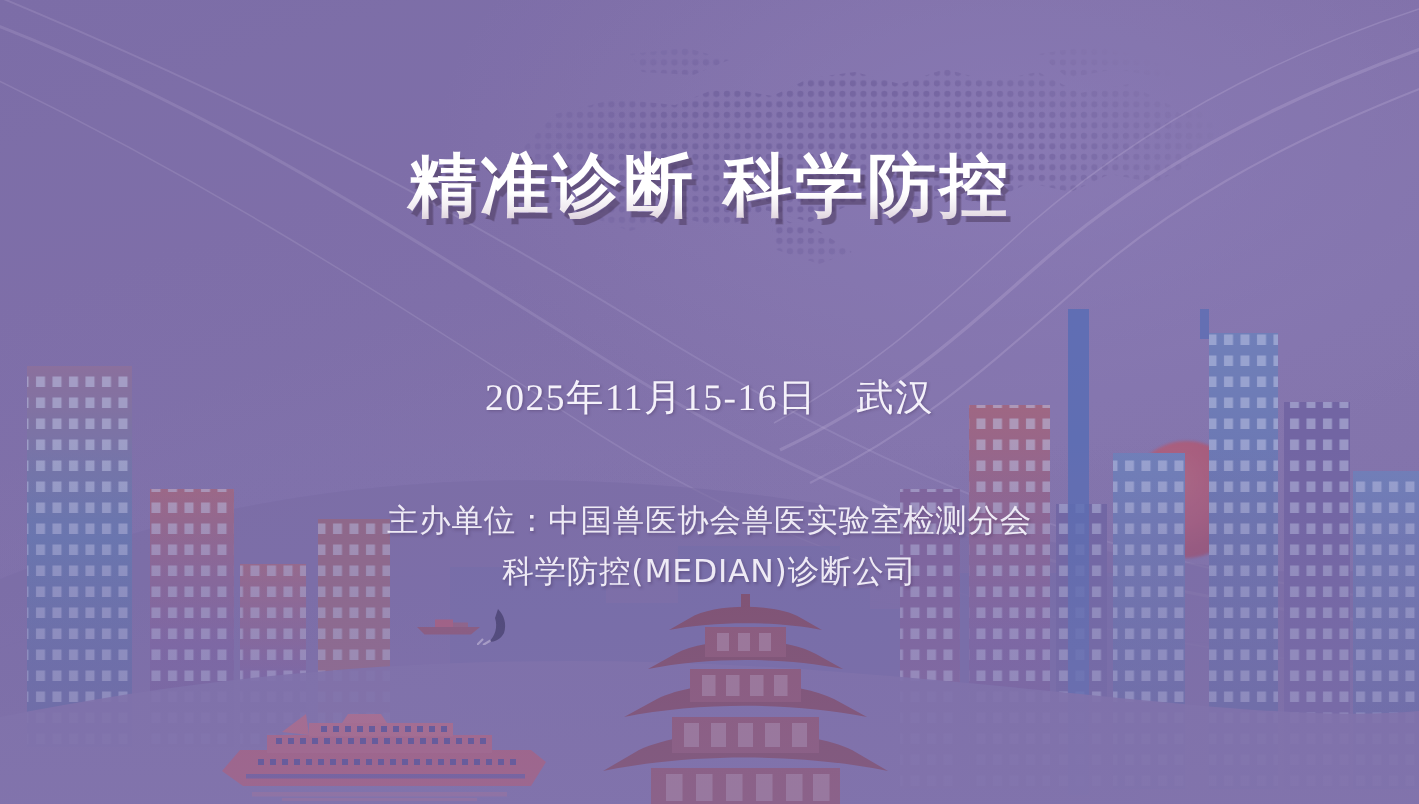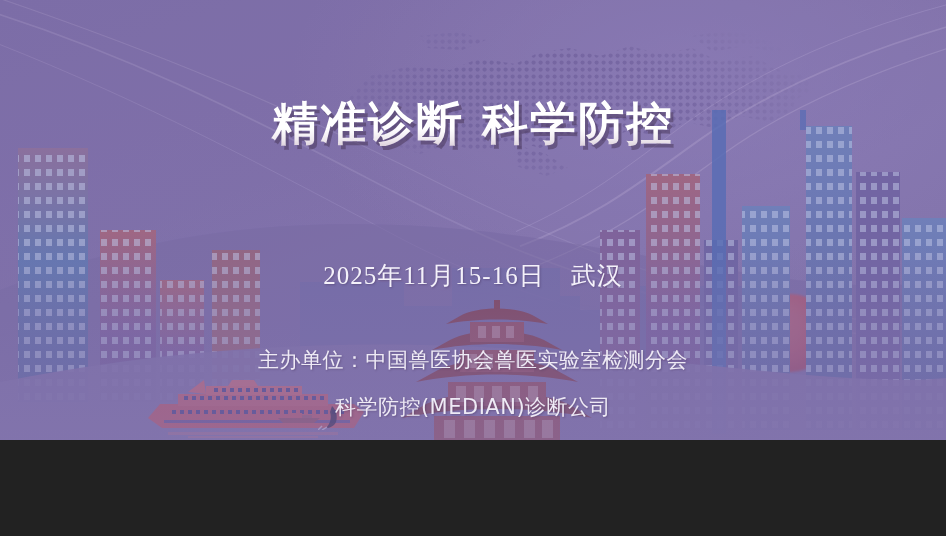--- a/index.html
+++ b/index.html
@@ -1,20 +1,20 @@
 <!DOCTYPE html>
 <html><head>
 <meta charset="utf-8">
 <style>
   html,body{margin:0;padding:0;background:#222;}
   body{font-family:"Liberation Sans",sans-serif;}
 
   #poster{
     position:relative;
-    width:946px;height:440px;
+    width:946px;height:536px;
     overflow:hidden;
     background:linear-gradient(160deg,#8a7ab2 0%,#8d7db4 35%,#9283b9 60%,#8f80b6 100%);
   }
 
   
   .layer{position:absolute;inset:0;pointer-events:none;}
 
   
   .tone{
     background:
@@ -92,34 +92,34 @@
     position:absolute;left:0;right:0;top:176px;
     font-size:53px;line-height:1;font-weight:bold;
     letter-spacing:1px;
     background:linear-gradient(180deg,#ffffff 0%,#ffffff 60%,#f0eaf0 82%,#d9cedb 100%);
     -webkit-background-clip:text;background-clip:text;
     -webkit-text-fill-color:transparent;
     filter:drop-shadow(3px 4px 0px rgba(60,40,70,.42));
     font-family:"DejaVu Sans","Liberation Sans",sans-serif;
   }
   .datebar{
-    position:absolute;left:0;right:0;top:261px;
+    position:absolute;left:0;right:0;top:251px;
     font-size:25px;line-height:1.2;color:#f4f1fa;
     font-family:"Liberation Serif","DejaVu Serif",serif;
     text-shadow:1px 1px 2px rgba(60,40,80,.35);
     letter-spacing:1px;
   }
   .orgs{
     position:absolute;left:0;right:0;top:330px;
     font-size:21px;line-height:1.62;color:#eeeaf5;
     letter-spacing:.5px;
     text-shadow:1px 1px 2px rgba(60,40,80,.35);
     font-family:"DejaVu Sans","Liberation Sans",sans-serif;
   }
-  .orgs div{white-space:nowrap;margin-top:13px;}
+  .orgs div{white-space:nowrap;}
 </style>
 </head>
 <body>
 
 <div id="poster">
 
   <div class="layer tone"></div>
 
   <div class="worldmap">
     <svg viewBox="0 0 520 165" preserveAspectRatio="none">

